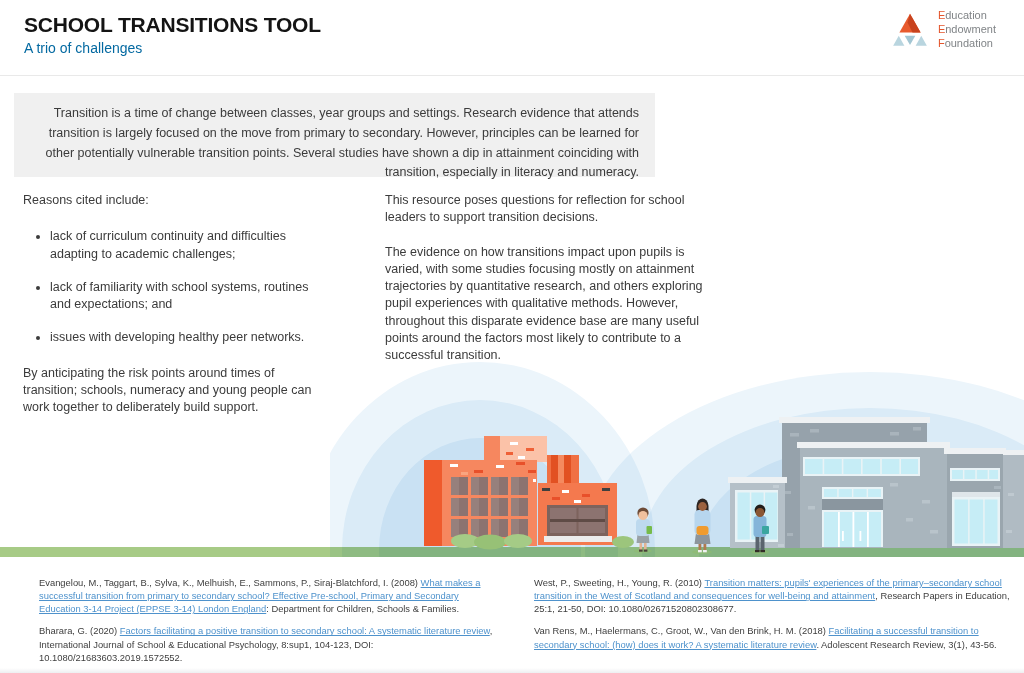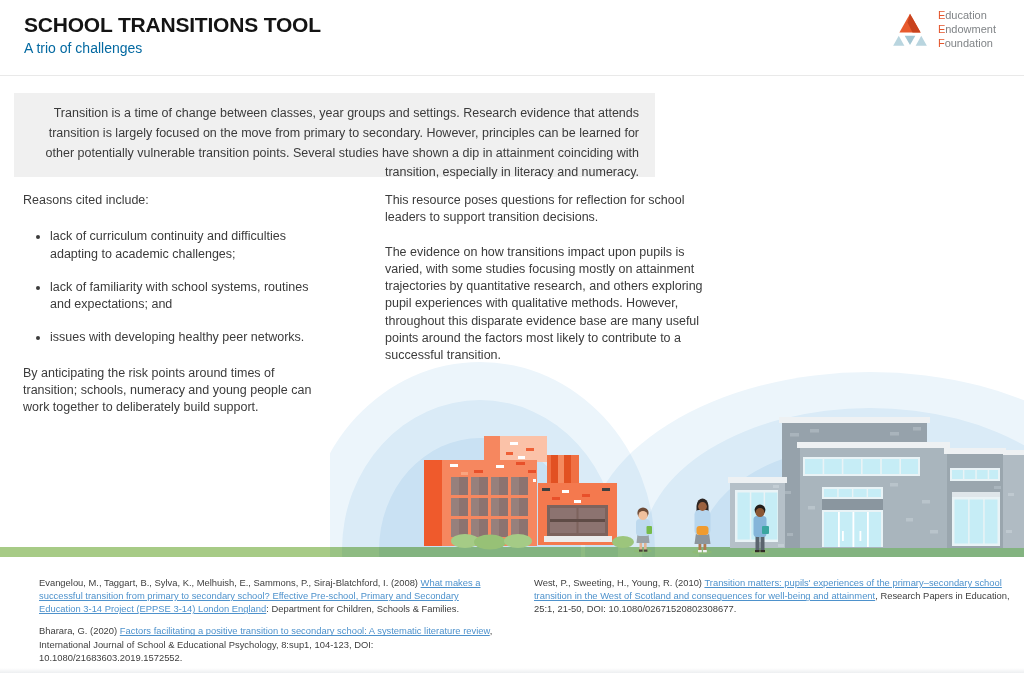--- a/index.html
+++ b/index.html
@@ -280,16 +280,17 @@
     </g>
   </svg>
 
   <div class="refs refs-left" id="refs-left">
       <p class="ref"><span>Evangelou, M., Taggart, B., Sylva, K., Melhuish, E., Sammons, P., Siraj-Blatchford, I. (2008) </span><a class="ref-link">What makes a successful transition from primary to secondary school? Effective Pre-school, Primary and Secondary Education 3-14 Project (EPPSE 3-14) London England</a><span>: Department for Children, Schools &amp; Families.</span></p>
       <p class="ref"><span>Bharara, G. (2020) </span><a class="ref-link">Factors facilitating a positive transition to secondary school: A systematic literature review</a><span>, International Journal of School &amp; Educational Psychology, 8:sup1, 104-123, DOI: 10.1080/21683603.2019.1572552.</span></p>
       <p class="ref"></p>
     </div>
   <div class="refs refs-right" id="refs-right">
       <p class="ref"><span>West, P., Sweeting, H., Young, R. (2010) </span><a class="ref-link">Transition matters: pupils' experiences of the primary–secondary school transition in the West of Scotland and consequences for well-being and attainment</a><span>, Research Papers in Education, 25:1, 21-50, DOI: 10.1080/02671520802308677.</span></p>
+      <p class="ref"><span>Van Rens, M., Haelermans, C., Groot, W., Van den Brink, H. M. (2018) </span><a class="ref-link">Facilitating a successful transition to secondary school: (how) does it work? A systematic literature review</a><span>. Adolescent Research Review, 3(1), 43-56.</span></p>
     </div>
 
   <div class="bottom-edge"></div>
 </div>
 
 </body></html>

